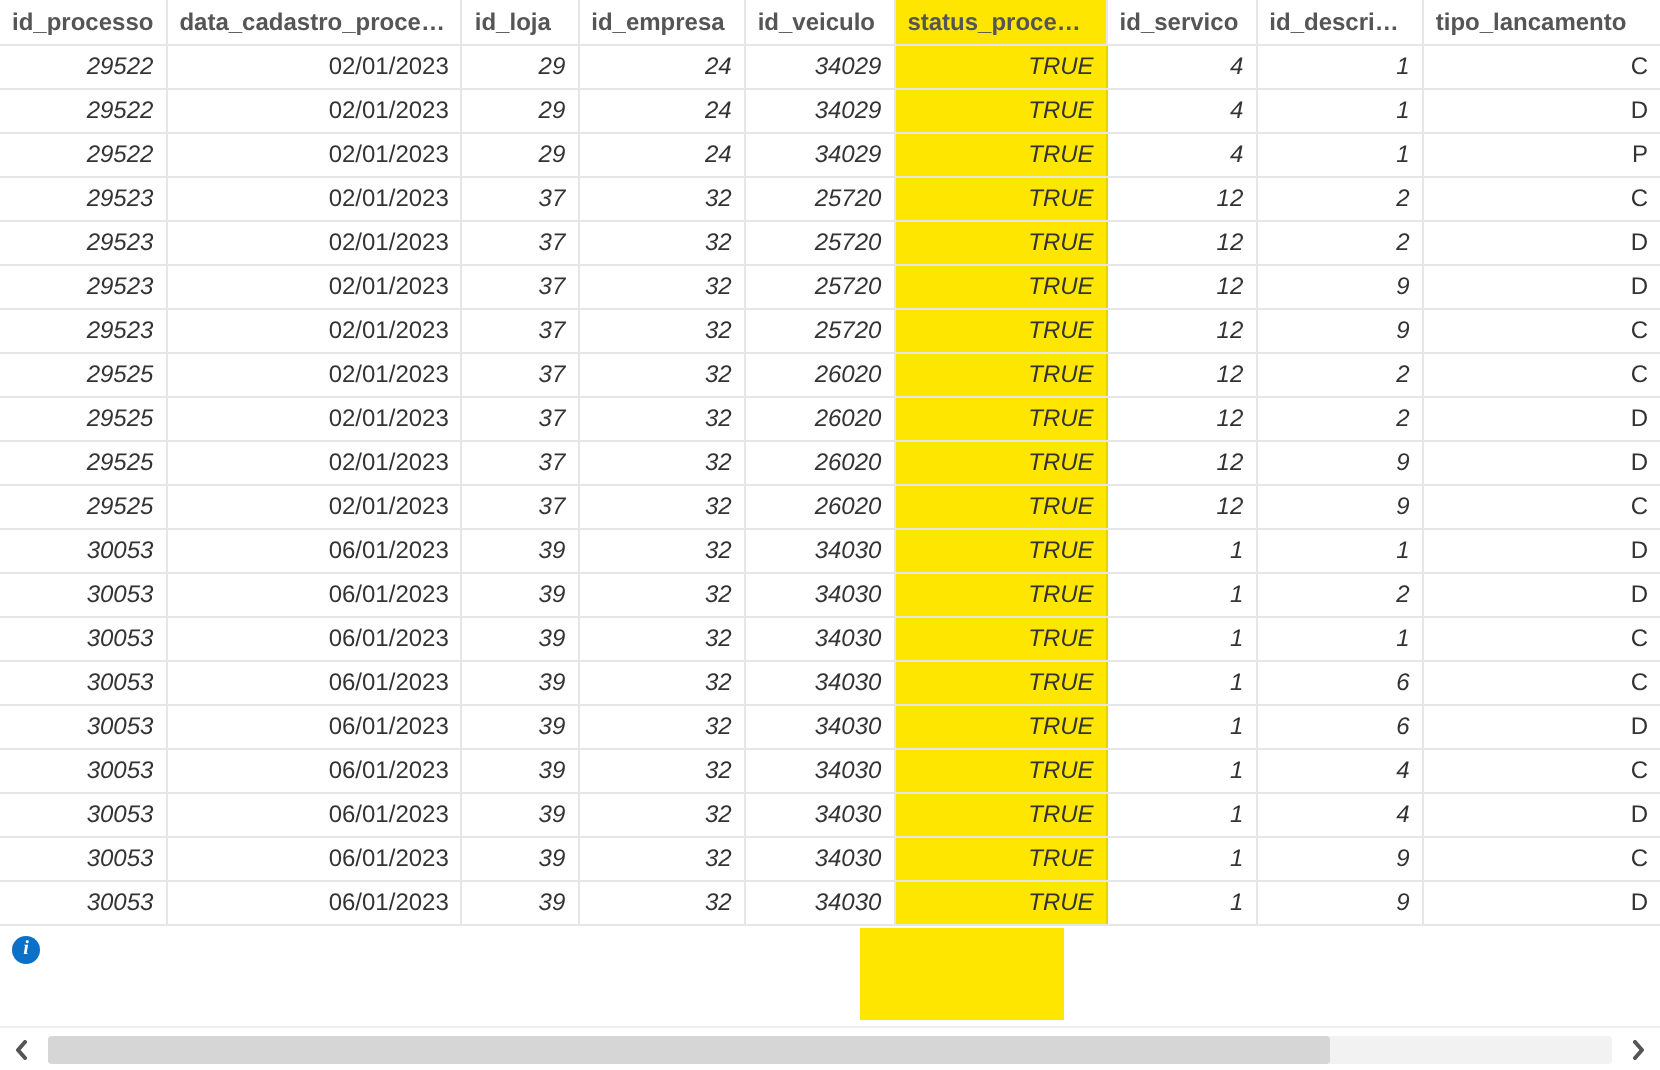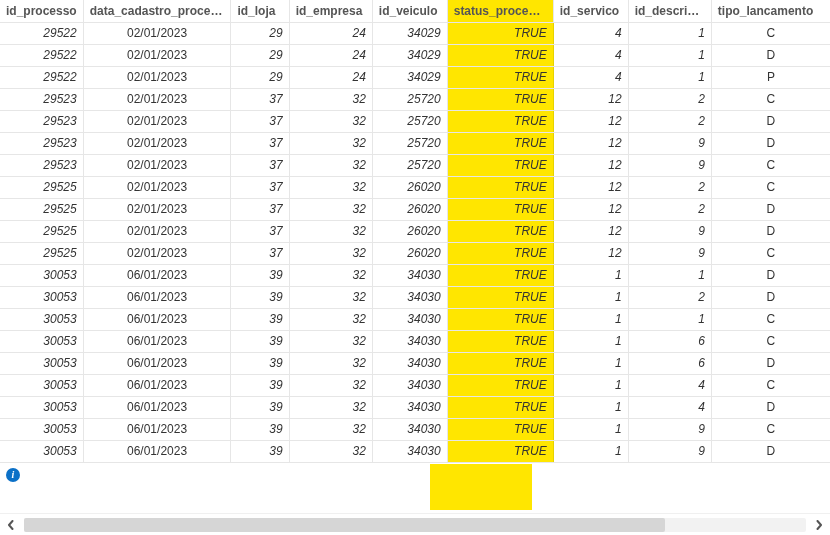--- a/index.html
+++ b/index.html
@@ -47,21 +47,21 @@
   }
   thead th:first-child { border-left: none; }
   thead th:last-child { border-right: none; margin-left: 34px; }
   tbody td {
     text-align: right;
     font-style: italic;
     color: #333;
   }
   tbody td:first-child { border-left: none; font-style: italic; }
   tbody td:last-child { border-right: none; }
-  tbody td.left { text-align: center; font-style: normal; margin-left: 35px; }
+  tbody td.left { text-align: right; font-style: normal; margin-left: 35px; }
   .col-id_processo      { width: 80px; }
   .col-data_cadastro    { width: 142px; }
   .col-id_loja          { width: 56px; }
   .col-id_empresa       { width: 80px; }
   .col-id_veiculo       { width: 72px; }
   .col-status_processo  { width: 102px; }
   .col-id_servico       { width: 72px; }
   .col-id_descricao     { width: 80px; }
   .col-tipo_lancamento  { width: 114px; }
   th.hl, td.hl { background: #ffe600 !important; }

